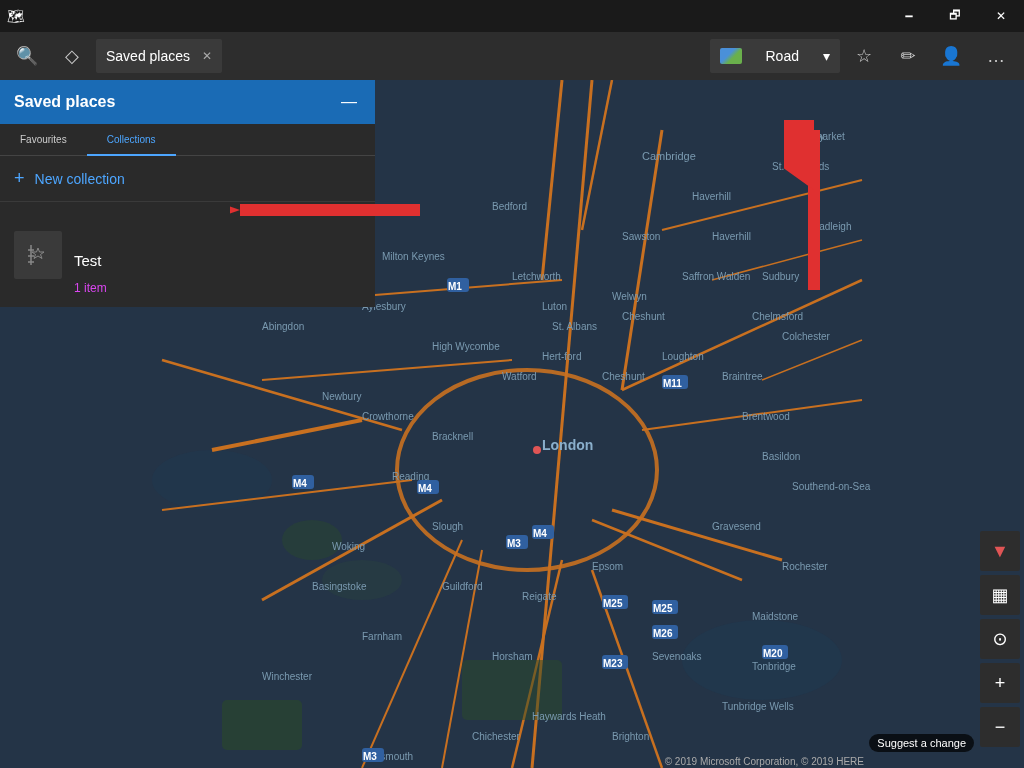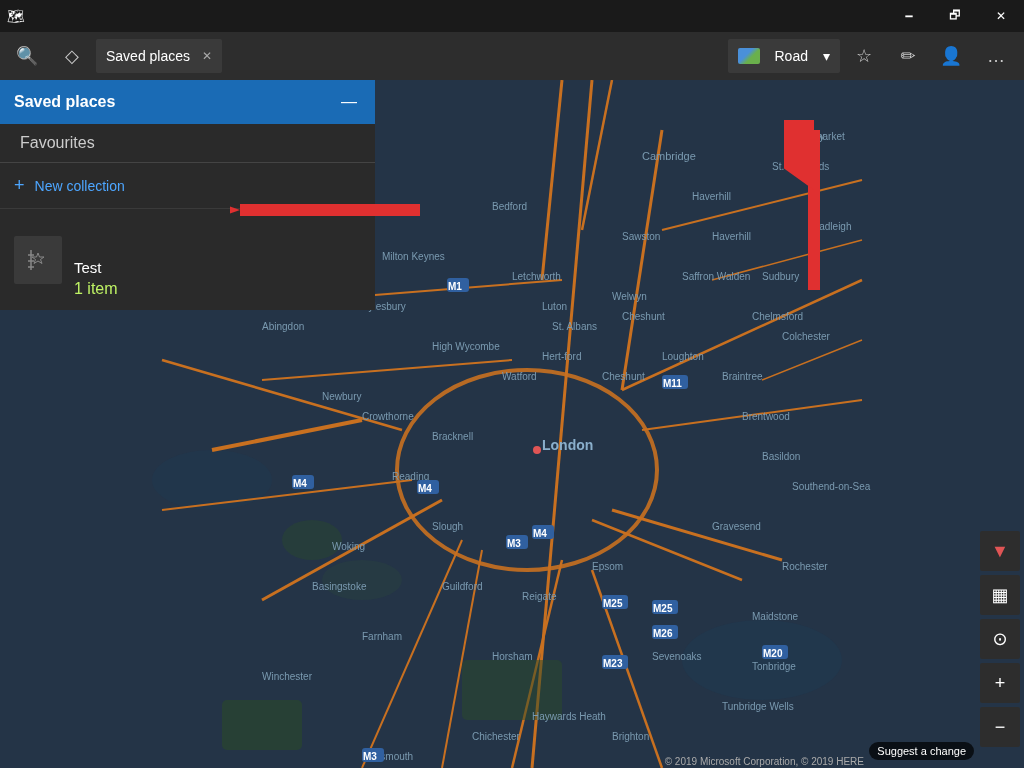--- a/index.html
+++ b/index.html
@@ -45,21 +45,21 @@
       padding: 4px 10px; height: 34px; cursor: pointer;
       color: #fff; font-size: 14px;
     }
     .saved-places-chip .close-x {
       color: #aaa; font-size: 12px; margin-left: 4px; cursor: pointer;
     }
     .toolbar-right {
       margin-left: auto; display: flex; align-items: center; gap: 4px;
     }
     .road-btn {
-      display: flex; align-items: center; gap: 15px;
+      display: flex; align-items: center; gap: 24px;
       background: #3a3a3a; border-radius: 2px;
       padding: 4px 10px; height: 34px; cursor: pointer;
       color: #fff; font-size: 14px;
     }
     .road-btn .map-icon-img {
       width: 22px; height: 16px;
       background: linear-gradient(135deg, #4a90d9 40%, #6ab04c 60%);
       border-radius: 2px;
     }
 
@@ -93,21 +93,21 @@
       color: #fff; font-size: 16px; cursor: pointer;
       width: 24px; height: 24px; display: flex; align-items: center; justify-content: center;
     }
 
     
     #tabs {
       display: flex; background: #2a2a2a;
       border-bottom: 1px solid #444;
     }
     .tab {
-      padding: 10px 20px; color: #ccc; font-size: 16px; cursor: pointer;
+      padding: 10px 20px; color: #ccc; font-size: 10px; cursor: pointer;
       position: relative;
     }
     .tab.active { color: #4da6ff; }
     .tab.active::after {
       content: ''; position: absolute; bottom: -1px; left: 0; right: 0; height: 2px;
       background: #4da6ff;
     }
 
     
     #new-collection-row {
@@ -124,21 +124,21 @@
     }
     .collection-icon {
       width: 48px; height: 48px; background: #3a3a3a; border-radius: 2px;
       display: flex; align-items: center; justify-content: center;
       color: #888; font-size: 22px;
     }
     .collection-info .collection-name {
       color: #fff; font-size: 15px; font-weight: 500; margin-top: 38px;
     }
     .collection-info .collection-count {
-      color: #bef264; font-size: 16px; margin-top: 4px;
+      color: #d946ef; font-size: 12px; margin-top: 12px;
     }
 
     
     #map-controls {
       position: absolute; right: 0; top: 0; bottom: 0; width: 48px;
       display: flex; flex-direction: column; align-items: center;
       justify-content: flex-end; padding-bottom: 20px; gap: 2px;
       z-index: 50;
     }
     .map-ctrl-btn {
@@ -153,21 +153,21 @@
       position: absolute; top: 90px; left: 230px; z-index: 200;
       pointer-events: none;
     }
     .red-arrow-up {
       position: absolute; top: 40px; right: 200px; z-index: 200;
       pointer-events: none;
     }
 
     
     #suggest {
-      position: absolute; bottom: 8px; right: 50px;
+      position: absolute; bottom: 16px; right: 50px;
       background: rgba(0,0,0,0.7); color: #fff;
       font-size: 11px; padding: 3px 8px; border-radius: 9px;
       cursor: pointer; z-index: 60;
     }
     #copyright {
       position: absolute; bottom: 1px; right: 160px;
       color: #aaa; font-size: 10px; z-index: 60;
       white-space: nowrap;
     }
   </style>
@@ -357,20 +357,21 @@
     </svg>
   </div>
 
   <div id="saved-panel">
     <div id="saved-panel-header">
       <span class="panel-title">Saved places</span>
       <div class="minimize-btn">—</div>
     </div>
     <div id="tabs">
       <div class="tab">Favourites</div>
+      <div class="tab active">Collections</div>
     </div>
     <div id="new-collection-row">
       <span class="plus-icon">+</span>
       <span>New collection</span>
     </div>
     <div class="collection-item">
       <div class="collection-icon">
         <svg width="30" height="30" viewBox="0 0 30 30">
           <path d="M8 5 L8 25 M5 10 L11 10 M5 16 L11 16 M5 22 L11 22" stroke="#888" stroke-width="1.5" fill="none"></path>
           <path d="M15 8 L16.5 12 L21 12 L17.5 14.5 L19 18.5 L15 16 L11 18.5 L12.5 14.5 L9 12 L13.5 12 Z" stroke="#888" stroke-width="1" fill="none"></path>

